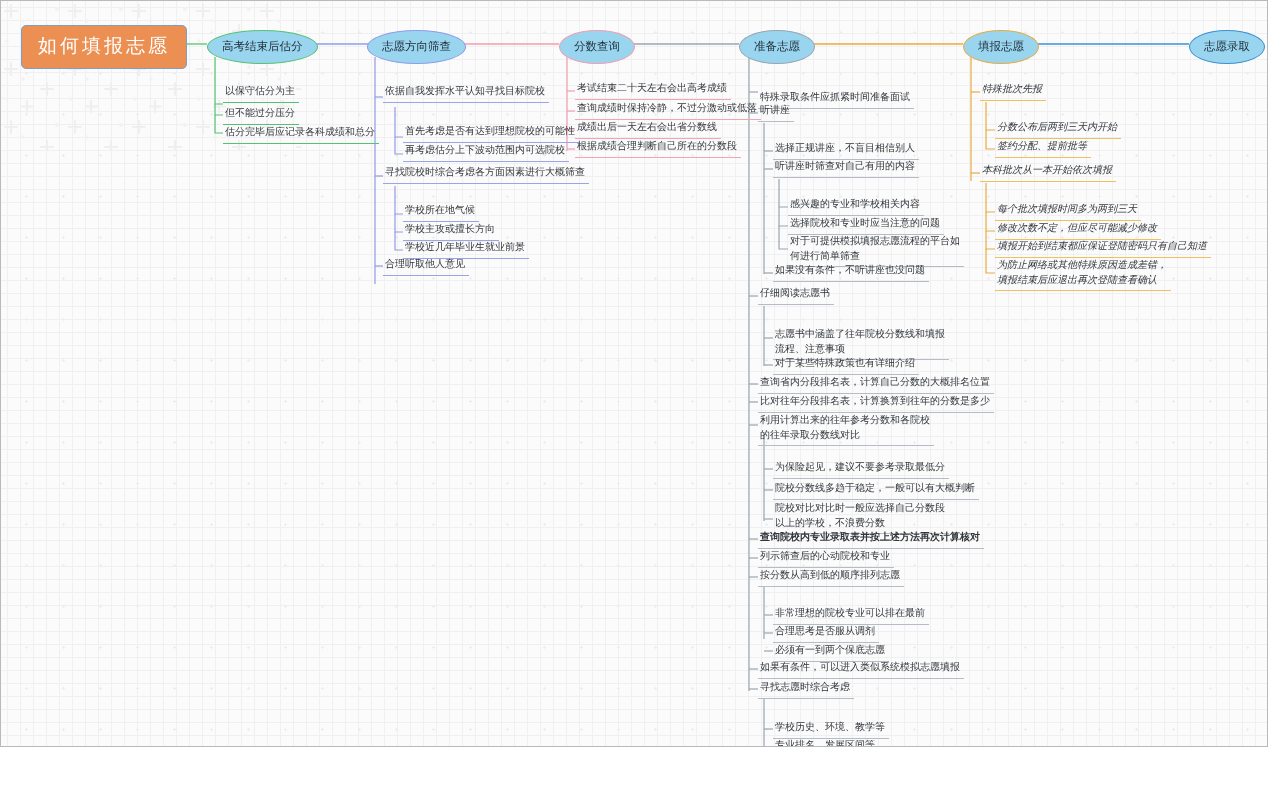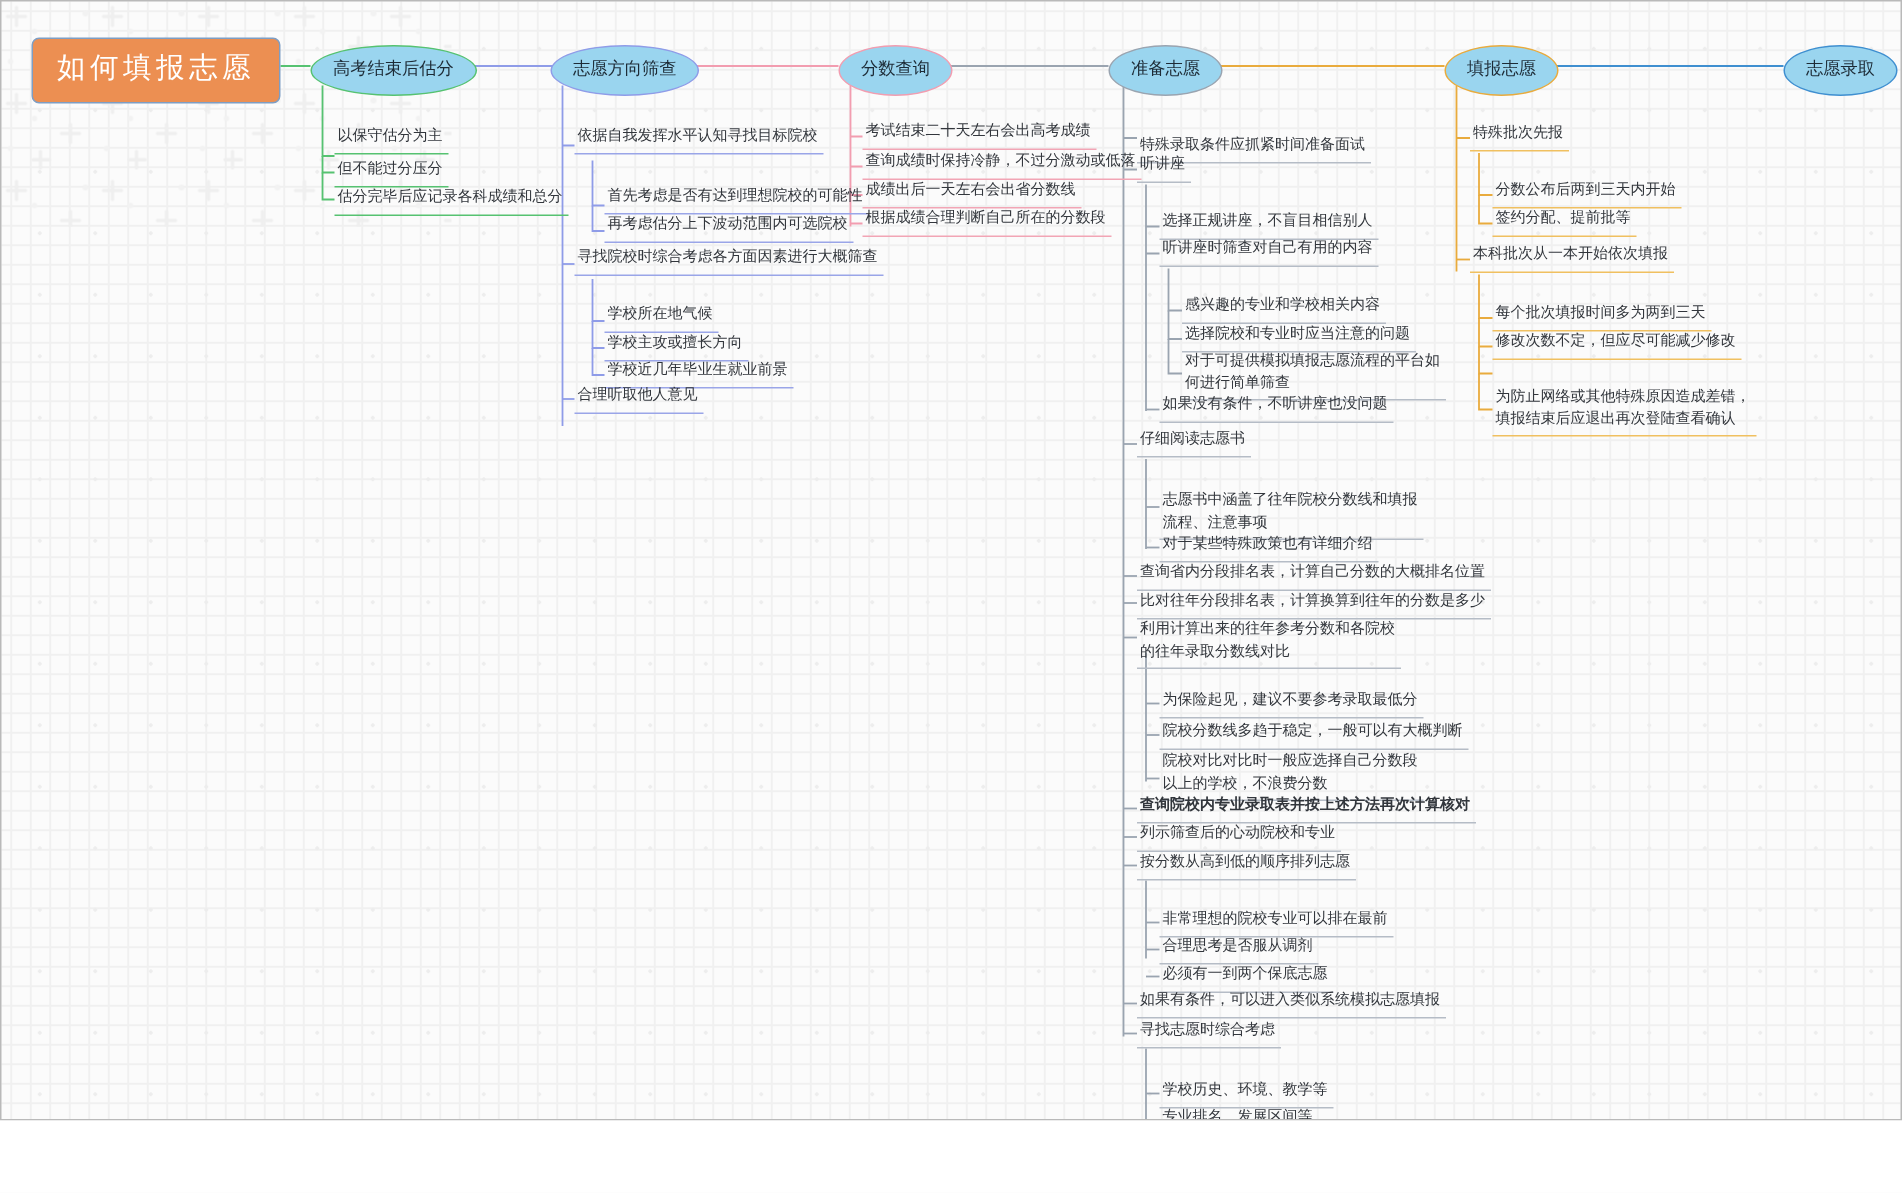--- a/index.html
+++ b/index.html
@@ -67,21 +67,21 @@
     border-bottom: 1.3px solid #bbb;
     line-height: 1.45;
     white-space: pre-line;
   }
 
   
   .c-green  { border-bottom-color: #56c271; }
   .c-purple { border-bottom-color: #9aa5e8; }
   .c-pink   { border-bottom-color: #f2a5b5; }
   .c-gray   { border-bottom-color: #b5bcc6; }
-  .c-orange { border-bottom-color: #f0c060; }
+  .c-orange { border-bottom-color: #f0c060; font-style: italic; }
 
   .b-green  { border-color: #56c271; }
   .b-purple { border-color: #8f9ce8; }
   .b-pink   { border-color: #f29db0; }
   .b-gray   { border-color: #9aa4b0; }
   .b-orange { border-color: #e9ab3d; }
   .b-blue   { border-color: #3f8fd0; }
 </style>
 </head>
 <body>
@@ -245,16 +245,17 @@
   <div class="node leaf c-gray" style="left:772px; top:718px;">学校历史、环境、教学等</div>
   <div class="node leaf c-gray" style="left:772px; top:736px;">专业排名、发展区间等</div>
   <div class="node leaf c-gray" style="left:772px; top:756px;">家人朋友的建议也应酌情取舍</div>
 
   <div class="node leaf c-orange" style="left:979px; top:80px;">特殊批次先报</div>
   <div class="node leaf c-orange" style="left:994px; top:118px;">分数公布后两到三天内开始</div>
   <div class="node leaf c-orange" style="left:994px; top:137px;">签约分配、提前批等</div>
   <div class="node leaf c-orange" style="left:979px; top:161px;">本科批次从一本开始依次填报</div>
   <div class="node leaf c-orange" style="left:994px; top:200px;">每个批次填报时间多为两到三天</div>
   <div class="node leaf c-orange" style="left:994px; top:219px;">修改次数不定，但应尽可能减少修改</div>
+  <div class="node leaf c-orange" style="left:994px; top:237px;">填报开始到结束都应保证登陆密码只有自己知道</div>
   <div class="node leaf c-orange" style="left:994px; top:256px;">为防止网络或其他特殊原因造成差错，
 填报结束后应退出再次登陆查看确认</div>
 
 </div>
 
 </body></html>

